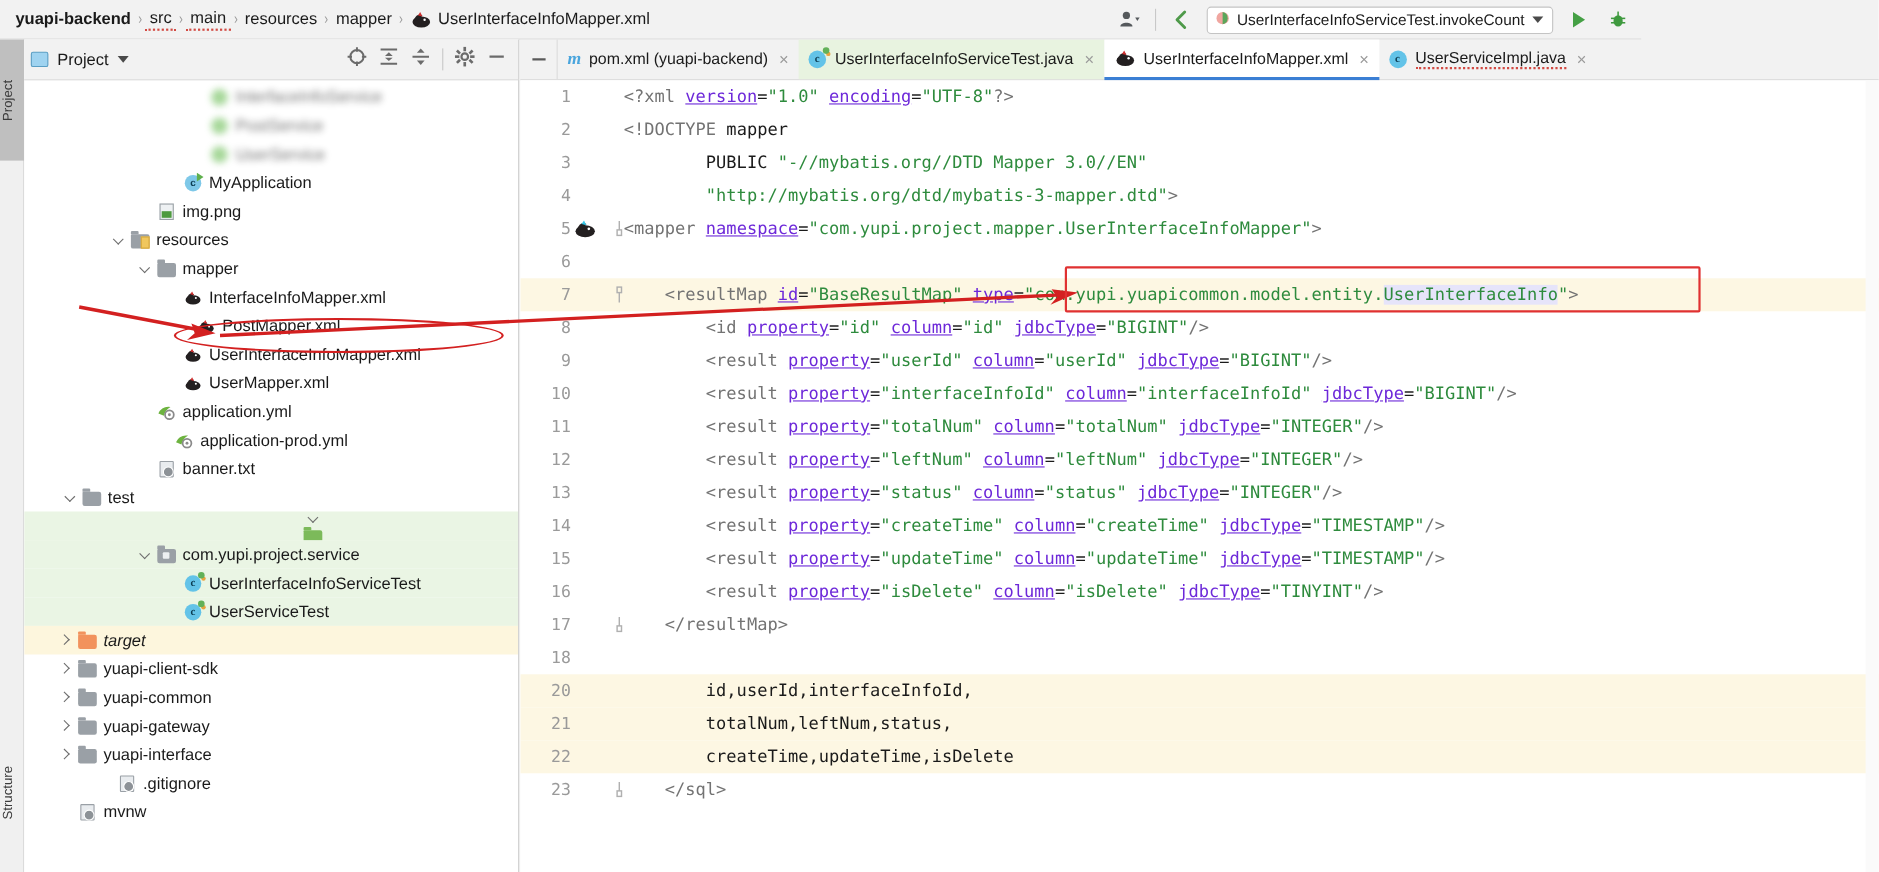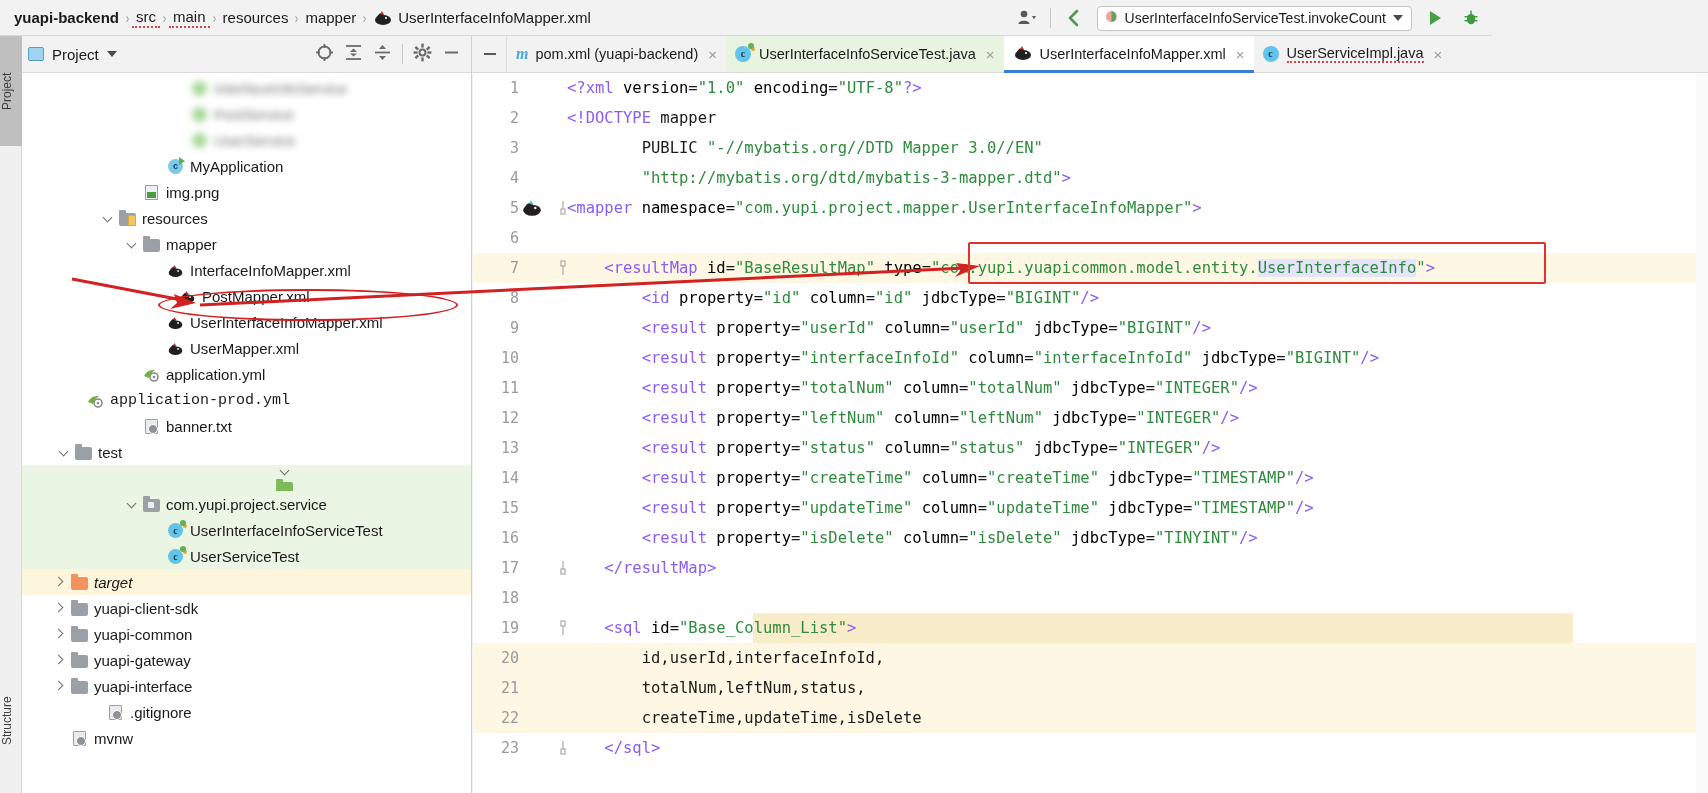--- a/index.html
+++ b/index.html
@@ -209,22 +209,22 @@
   }
   .cl .ctext {
     position:absolute; left:94px; top:0; line-height:30px;
     font-family:"DejaVu Sans Mono", monospace; font-size:15.5px;
     white-space:pre; color:#1a1a1a;
   }
   .cl.band-y { background:#fdf7e3; }
   .cl .band-inline {
     position:absolute; left:94px; top:0; height:30px; background:#f8edc8;
   }
-  .tg { color:#8b5cf6; }       
-  .at { color:#000000; }       
+  .tg { color:#737373; }       
+  .at { color:#6d28d9;text-decoration:underline; }       
   .st { color:#2e8b3d; }
   .sel-lav { background:#e6e4fa; }
   .red-box {
     position:absolute; border:2.5px solid #e03131; border-radius:2px;
   }
   .ellipse {
     position:absolute; border:2.5px solid #d32020; border-radius:50%;
   }
   svg.anno-svg { position:absolute; left:0; top:0; overflow:visible; }
 
@@ -466,21 +466,21 @@
           <span class="arrow "></span>
           <span class="ticon">
             <span class="ymlicon"><svg width="17" height="14" viewBox="0 0 17 14">
                 <path d="M1 8 Q4 1 12 2 Q7 5 6 10 Z" fill="#6db33f"></path>
                 <circle cx="11" cy="9" r="4" fill="none" stroke="#8a8a8a" stroke-width="1.6"></circle>
                 <circle cx="11" cy="9" r="1.3" fill="#8a8a8a"></circle>
               </svg></span>
           </span>
           <span class="lbl">application.yml</span>
         </div>
-        <div class="row" style="padding-left: 48px; font-family: Liberation Mono, monospace;">
+        <div class="row" style="padding-left: 120px;">
           <span class="arrow "></span>
           <span class="ticon">
             <span class="ymlicon"><svg width="17" height="14" viewBox="0 0 17 14">
                 <path d="M1 8 Q4 1 12 2 Q7 5 6 10 Z" fill="#6db33f"></path>
                 <circle cx="11" cy="9" r="4" fill="none" stroke="#8a8a8a" stroke-width="1.6"></circle>
                 <circle cx="11" cy="9" r="1.3" fill="#8a8a8a"></circle>
               </svg></span>
           </span>
           <span class="lbl">application-prod.yml</span>
         </div>
@@ -707,29 +707,20 @@
           <span class="fold"><svg width="12" height="16" viewBox="0 0 12 16">
               <rect x="4" y="9" width="4" height="5" fill="none" stroke="#b0b0b0" stroke-width="1.3"></rect>
               <line x1="6" y1="1" x2="6" y2="9" stroke="#b0b0b0" stroke-width="1.3"></line>
             </svg></span>
           <span class="ctext">    <span class="tg">&lt;/resultMap</span><span class="tg">&gt;</span></span>
         </div>
         <div class="cl">
           <span class="lnum">18</span>
           <span class="ctext"></span>
         </div>
-        <div class="cl">
-          <div class="band-inline" style="left: 280px; width: 820px;"></div>
-          <span class="lnum">19</span>
-          <span class="fold"><svg width="12" height="16" viewBox="0 0 12 16">
-              <rect x="4" y="1" width="4" height="5" fill="none" stroke="#b0b0b0" stroke-width="1.3"></rect>
-              <line x1="6" y1="6" x2="6" y2="15" stroke="#b0b0b0" stroke-width="1.3"></line>
-            </svg></span>
-          <span class="ctext">    <span class="tg">&lt;sql</span> <span class="at">id</span>=<span class="st">"Base_Column_List"</span><span class="tg">&gt;</span></span>
-        </div>
         <div class="cl band-y">
           <span class="lnum">20</span>
           <span class="ctext">        id,userId,interfaceInfoId,</span>
         </div>
         <div class="cl band-y">
           <span class="lnum">21</span>
           <span class="ctext">        totalNum,leftNum,status,</span>
         </div>
         <div class="cl band-y">
           <span class="lnum">22</span>

